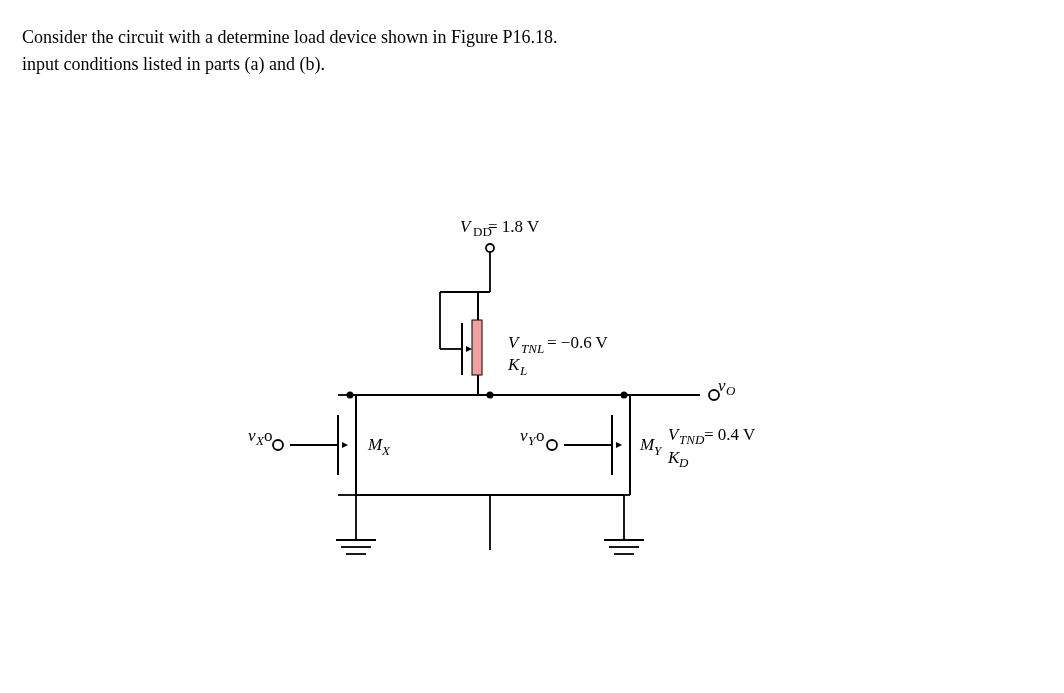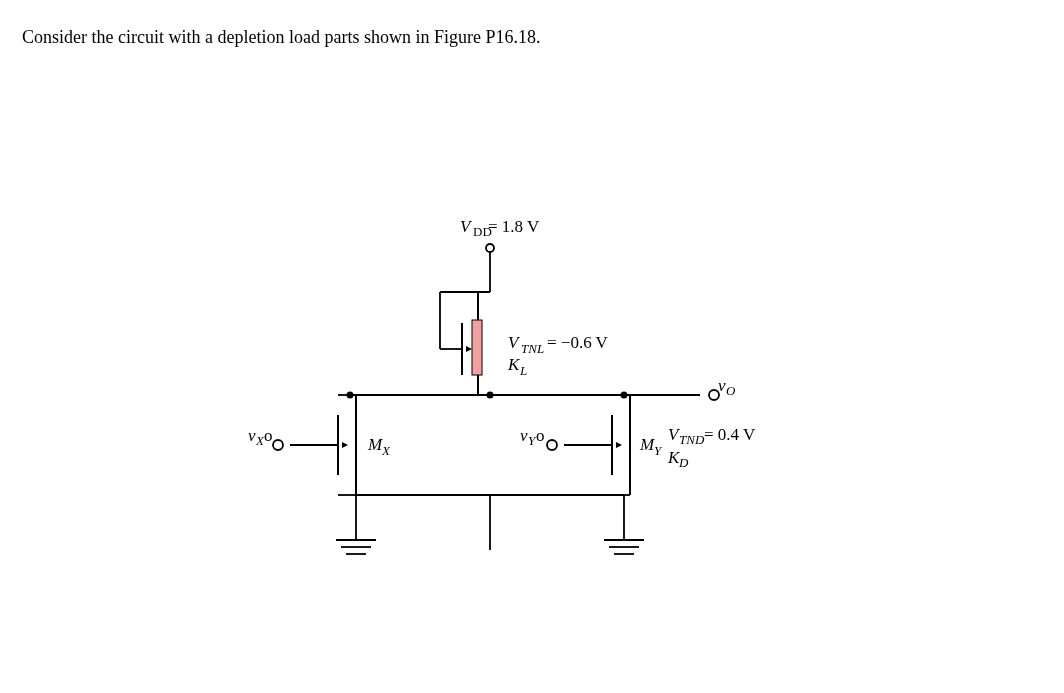--- a/index.html
+++ b/index.html
@@ -41,21 +41,24 @@
       width: 1064px;
       height: 460px;
     }
   </style>
 </head>
 <body>
 
 <div class="page">
   <div class="text-block">
     <p>
-      Consider the circuit with a depletion load parts shown in Figure P16.18.
+      Consider the circuit with a determine load device shown in Figure P16.18.
+    </p>
+    <p>
+      input conditions listed in parts (a) and (b).
     </p>
   </div>
 
   <div class="circuit-area">
     <svg class="circuit" viewBox="0 0 1064 460" xmlns="http://www.w3.org/2000/svg">
 
       <style>
         .wire { stroke: #000; stroke-width: 1.8; fill: none; }
         .wire-thick { stroke: #000; stroke-width: 2; fill: none; }
         .mosfet-channel { stroke: #000; stroke-width: 2; fill: none; }

